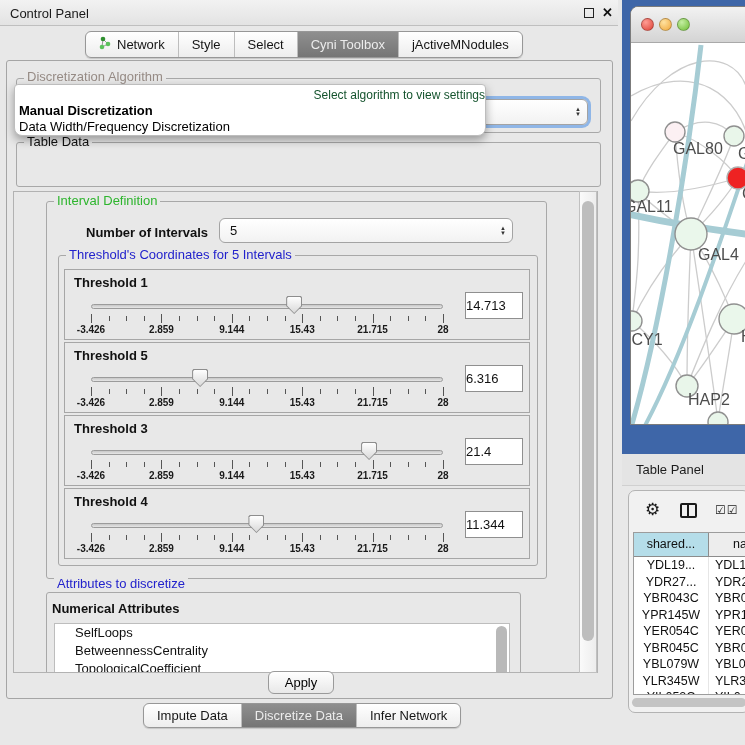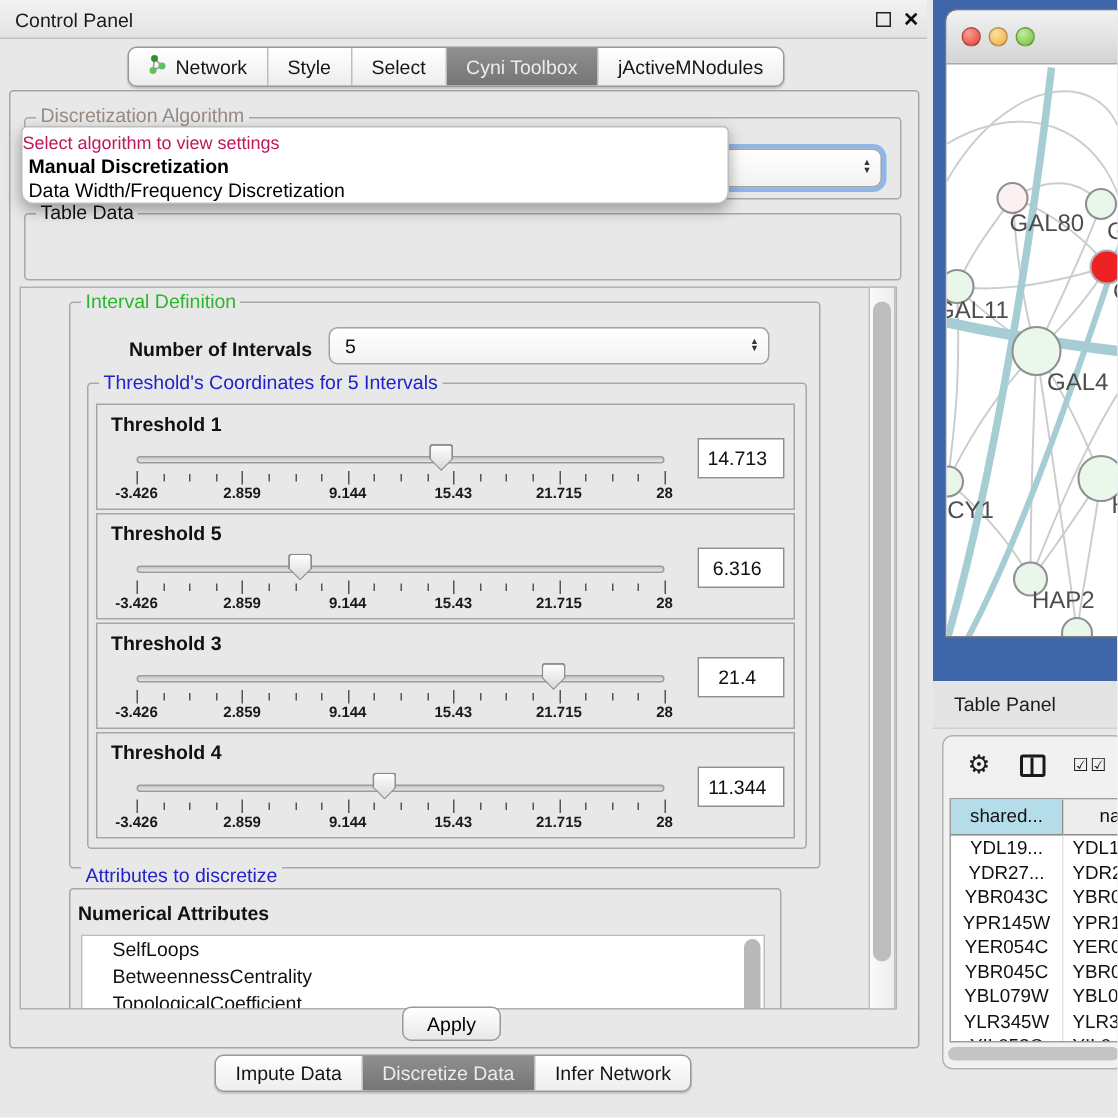--- a/index.html
+++ b/index.html
@@ -30,21 +30,21 @@
   
   .combo { position:absolute; background:linear-gradient(#ffffff,#f2f2f2); border:1px solid #a3a3a3;
     border-radius:6px; font-size:13px; display:flex; align-items:center; padding-left:10px; }
   .combo .stepper { position:absolute; right:6px; top:50%; transform:translateY(-50%);
     display:flex; flex-direction:column; line-height:5px; font-size:6px; color:#333; }
   .combo.focused { box-shadow:0 0 0 3px rgba(95,155,230,.65); }
   
   #algo-popup { position:absolute; left:14px; top:84px; width:472px; height:52px; background:#fff;
     border:1px solid #bdbdbd; border-radius:4px 4px 8px 8px; box-shadow:0 4px 10px rgba(0,0,0,.35);
     z-index:50; }
-  #algo-popup .hint { position:absolute; top:3px; width:100%; text-align:left; font-size:12px; color:#be185d; }
+  #algo-popup .hint { position:absolute; top:3px; width:100%; text-align:right; font-size:12px; color:#14532d; }
   #algo-popup .item { position:absolute; left:4px; font-size:13px; color:#000; white-space:nowrap; }
   
   #viewport { position:absolute; left:13px; top:191px; width:585px; height:482px;
     border:1px solid #b2b2b2; background:#e8e8e8; overflow:hidden; }
   #vp-scrollbar { position:absolute; left:579px; top:191px; width:18px; height:482px;
     background:linear-gradient(90deg,#fafafa,#ededed); border:1px solid #c0c0c0; }
   #vp-thumb { position:absolute; left:2px; top:9px; width:12px; height:440px; background:#bdbdbd; border-radius:7px; }
   
   #threshold-stack { position:absolute; left:50px; top:77px; width:466px; }
   .thr-panel { position:relative; width:466px; height:71px; border:1px solid #a6a6a6; margin-bottom:2px; background:#e8e8e8; }
@@ -54,21 +54,21 @@
   .thr-handle-border { position:absolute; width:16px; height:18px; top:26px; background:#8d8d8d;
     clip-path:polygon(8% 0,92% 0,100% 8%,100% 55%,50% 100%,0 55%,0 8%); }
   .thr-handle { position:absolute; left:1px; top:1px; width:14px; height:16px;
     background:linear-gradient(#fefefe,#d9d9d9);
     clip-path:polygon(8% 0,92% 0,100% 8%,100% 55%,50% 100%,0 55%,0 8%); }
   .tick { position:absolute; width:1px; background:#555; }
   .tick.minor { top:46px; height:5px; }
   .tick.major { top:44px; height:9px; }
   .tick-label { position:absolute; top:54px; transform:translateX(-50%); font-size:10px; font-weight:bold; color:#1a1a1a; }
   .thr-value { position:absolute; right:6px; top:22px; width:58px; height:27px; background:#fff;
-    border:1px solid #8f8f8f; font-size:13px; text-align:center; line-height:25px; padding-right:5px; }
+    border:1px solid #8f8f8f; font-size:13px; text-align:left; line-height:25px; padding-right:5px; }
   
   #attr-list { position:absolute; left:7px; top:30px; width:456px; height:58px; background:#fff;
     border:1px solid #bdbdbd; overflow:hidden; font-size:13px; }
   #attr-list .attr-item { padding:1px 0 1px 20px; line-height:16px; }
   #attr-scroll { position:absolute; right:2px; top:2px; width:11px; height:52px; background:#b9b9b9; border-radius:6px; }
   #apply-btn { position:absolute; left:268px; top:671px; width:66px; height:23px;
     background:linear-gradient(#ffffff,#e8e8e8); border:1px solid #9a9a9a; border-radius:6px;
     font-size:13px; text-align:center; line-height:21px; }
   
   #desktop-blue { position:absolute; left:622px; top:0; width:123px; height:454px; background:#3e66a8; }

